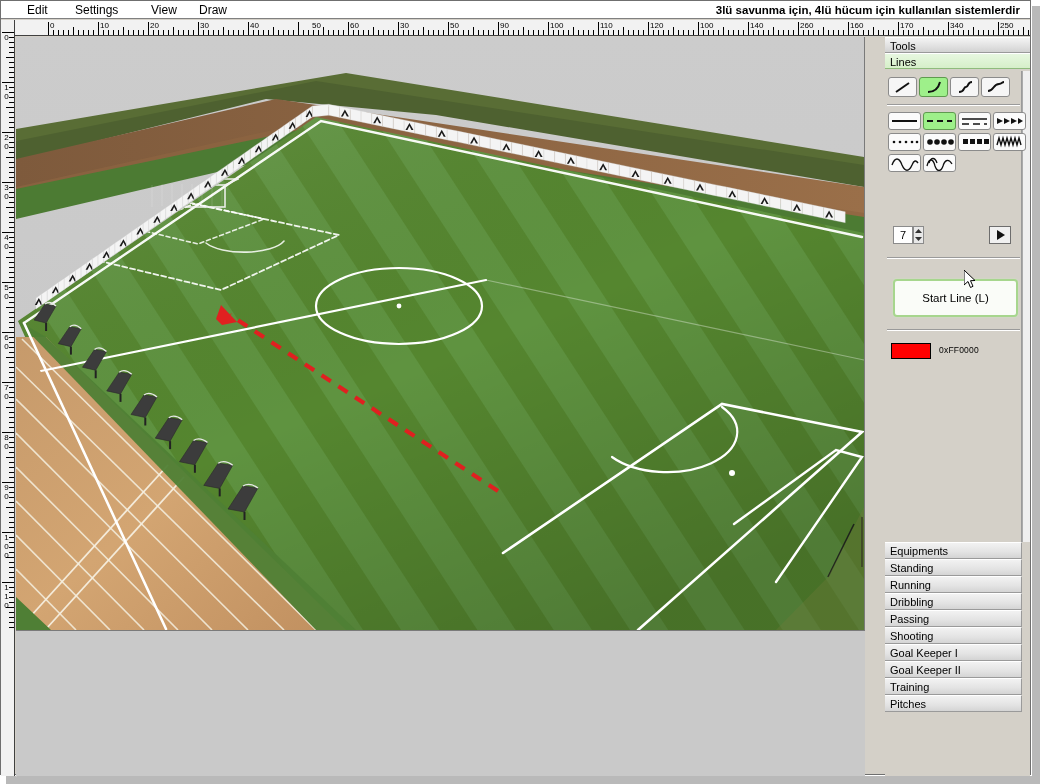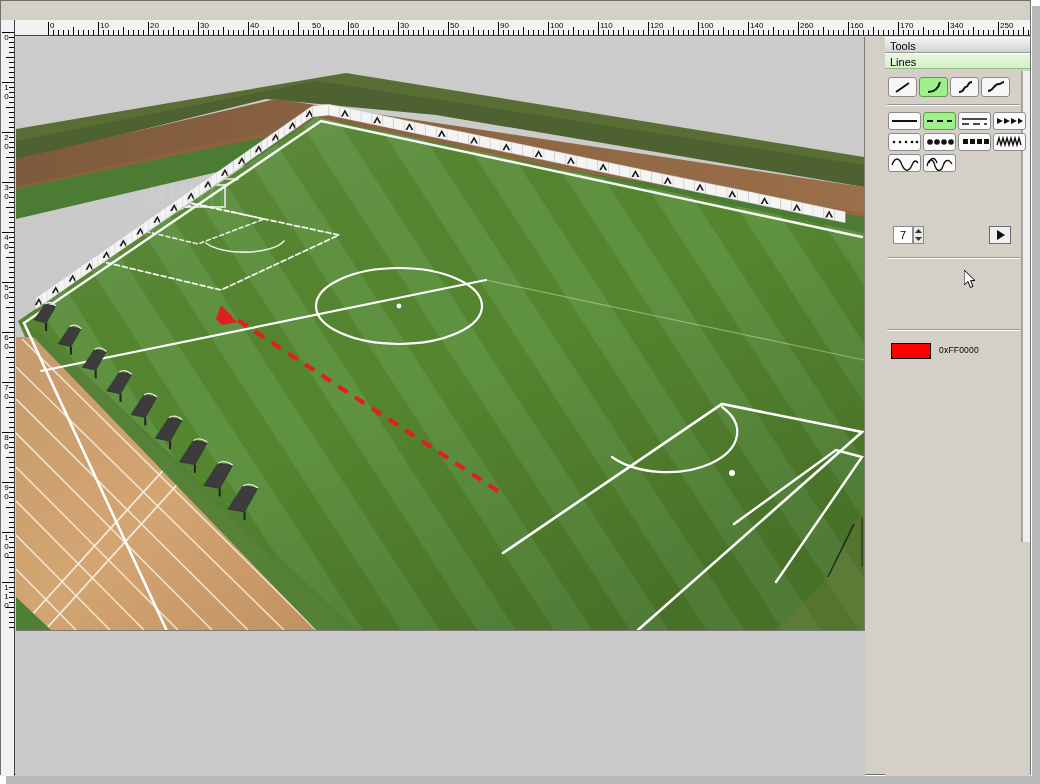--- a/index.html
+++ b/index.html
@@ -85,20 +85,27 @@
   #cursor{position:absolute;left:963px;top:269px;width:14px;height:20px;}
 </style>
 </head>
 <body>
 
 <div id="shadow"></div>
 <div id="shadow2"></div>
 
 <div id="app">
 
+  <div id="menubar">
+    <div class="menu-item" style="left:20px">Edit</div>
+    <div class="menu-item" style="left:68px">Settings</div>
+    <div class="menu-item" style="left:144px">View</div>
+    <div class="menu-item" style="left:192px">Draw</div>
+    <div id="doc-title">3lü savunma için, 4lü hücum için kullanılan sistemlerdir</div>
+  </div>
 
   <div id="corner"></div>
   <div id="hruler">
       <div class="tick" style="left: 33px; top: 2px; height: 13px;"></div>
       <div class="rlabel" style="left: 35px; top: 2px;">0</div>
       <div class="tick" style="left: 38px; top: 10px; height: 5px;"></div>
       <div class="tick" style="left: 43px; top: 10px; height: 5px;"></div>
       <div class="tick" style="left: 48px; top: 10px; height: 5px;"></div>
       <div class="tick" style="left: 53px; top: 10px; height: 5px;"></div>
       <div class="tick" style="left: 58px; top: 7px; height: 8px;"></div>
@@ -888,27 +895,40 @@
           </svg>
       </div>
       <div id="playbtn">
         <svg width="20" height="16" viewBox="0 0 20 16">
             <polygon points="7,3 15,8 7,13" fill="#111"></polygon>
           </svg>
       </div>
 
       <div class="sep" style="top:186px"></div>
 
+      <div id="startline">Start Line (L)</div>
 
       <div class="sep" style="top:258px"></div>
 
       <div id="swatch"></div>
       <div id="swatchlbl">0xFF0000</div>
     </div>
 
+    <div id="list">
+      <div class="lrow">Equipments</div>
+      <div class="lrow">Standing</div>
+      <div class="lrow">Running</div>
+      <div class="lrow">Dribbling</div>
+      <div class="lrow">Passing</div>
+      <div class="lrow">Shooting</div>
+      <div class="lrow">Goal Keeper I</div>
+      <div class="lrow">Goal Keeper II</div>
+      <div class="lrow">Training</div>
+      <div class="lrow">Pitches</div>
+    </div>
   </div>
 
   <div id="cursor">
     <svg width="14" height="20" viewBox="0 0 14 20">
       <polygon points="0,0 0,15 4,11.5 6.5,17.5 9,16.3 6.5,10.7 11,10.5" fill="#ffffff" stroke="#000" stroke-width="1"></polygon>
     </svg>
   </div>
 </div>
 
 </body></html>

